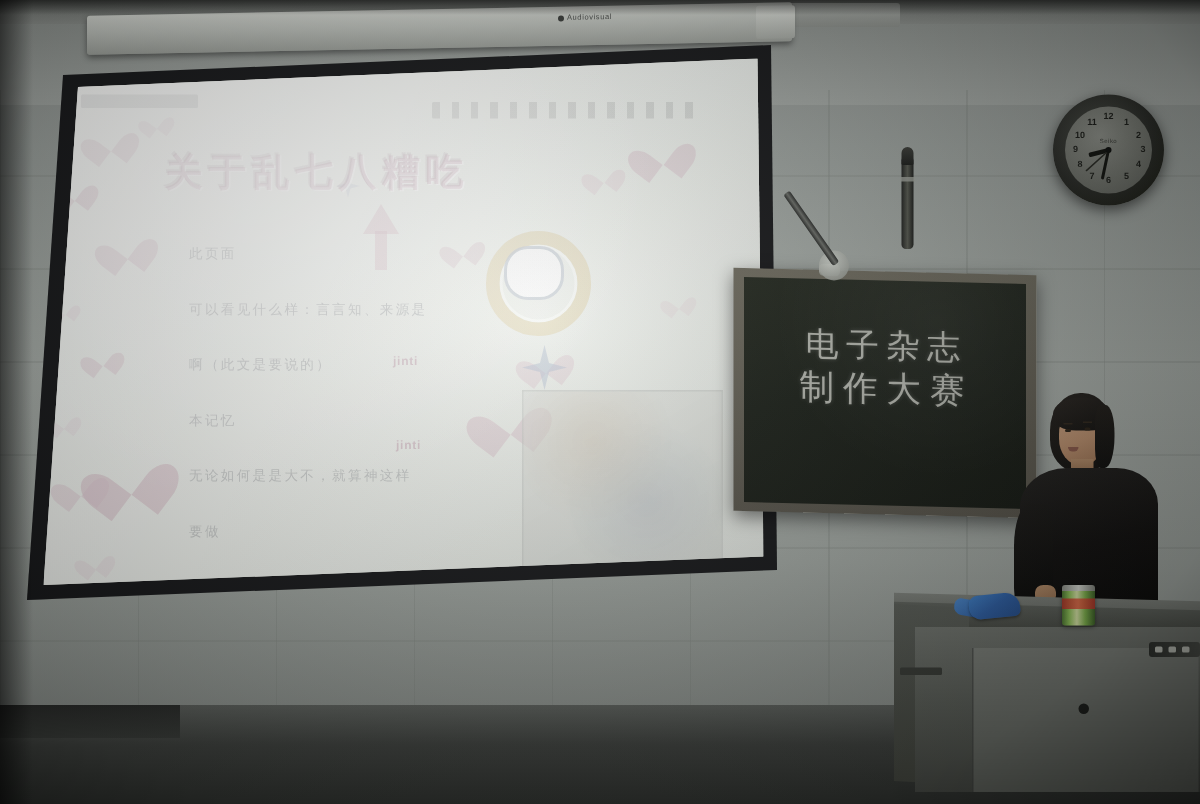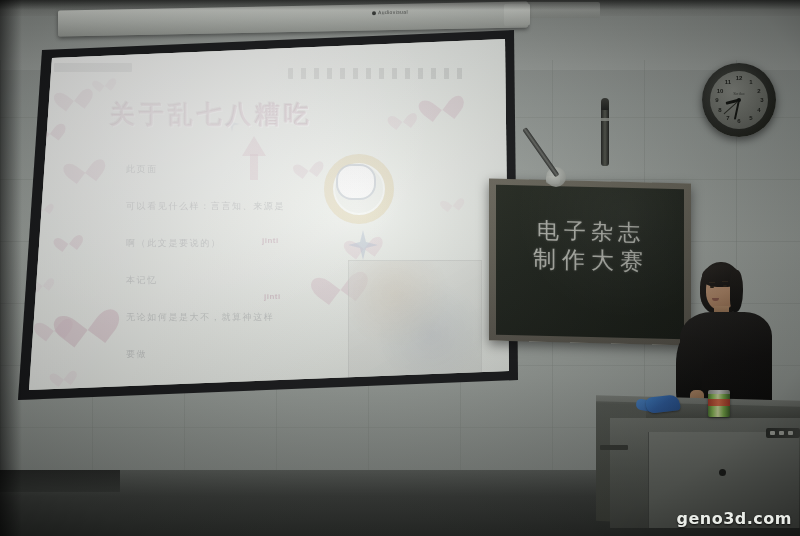--- a/index.html
+++ b/index.html
@@ -551,14 +551,13 @@
   <div class="blue-bag2"></div>
   <div class="blue-bag"></div>
   <div class="green-can"></div>
   <div class="can-band"></div>
   <div class="can-top"></div>
 
   <div class="wall-vignette"></div>
   <div class="dark-edge-l"></div>
   <div class="dark-edge-t"></div>
 
-  <div class="watermark">geno3d.com</div>
 </div>
 
 </body></html>

